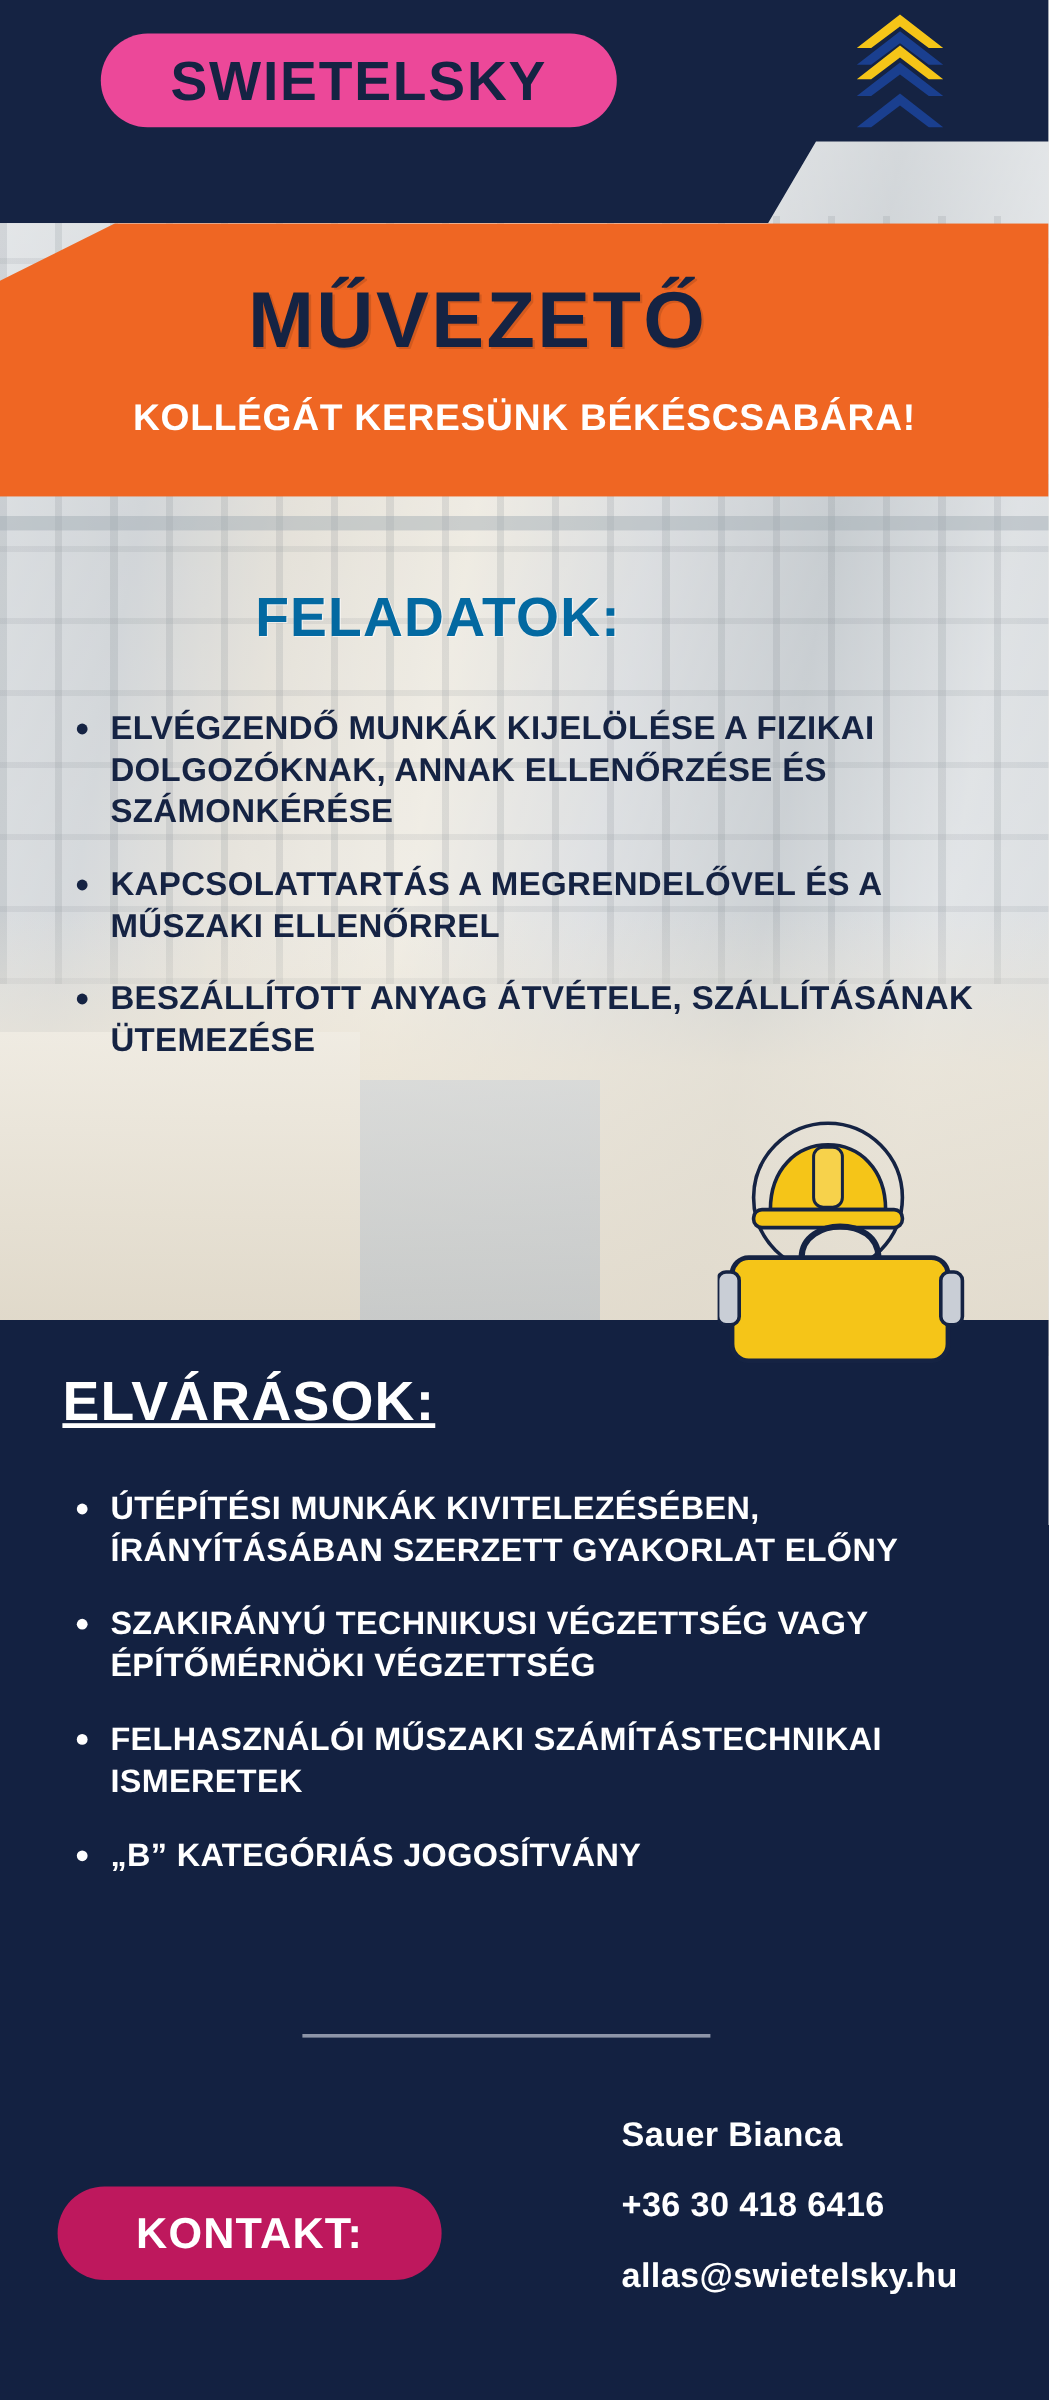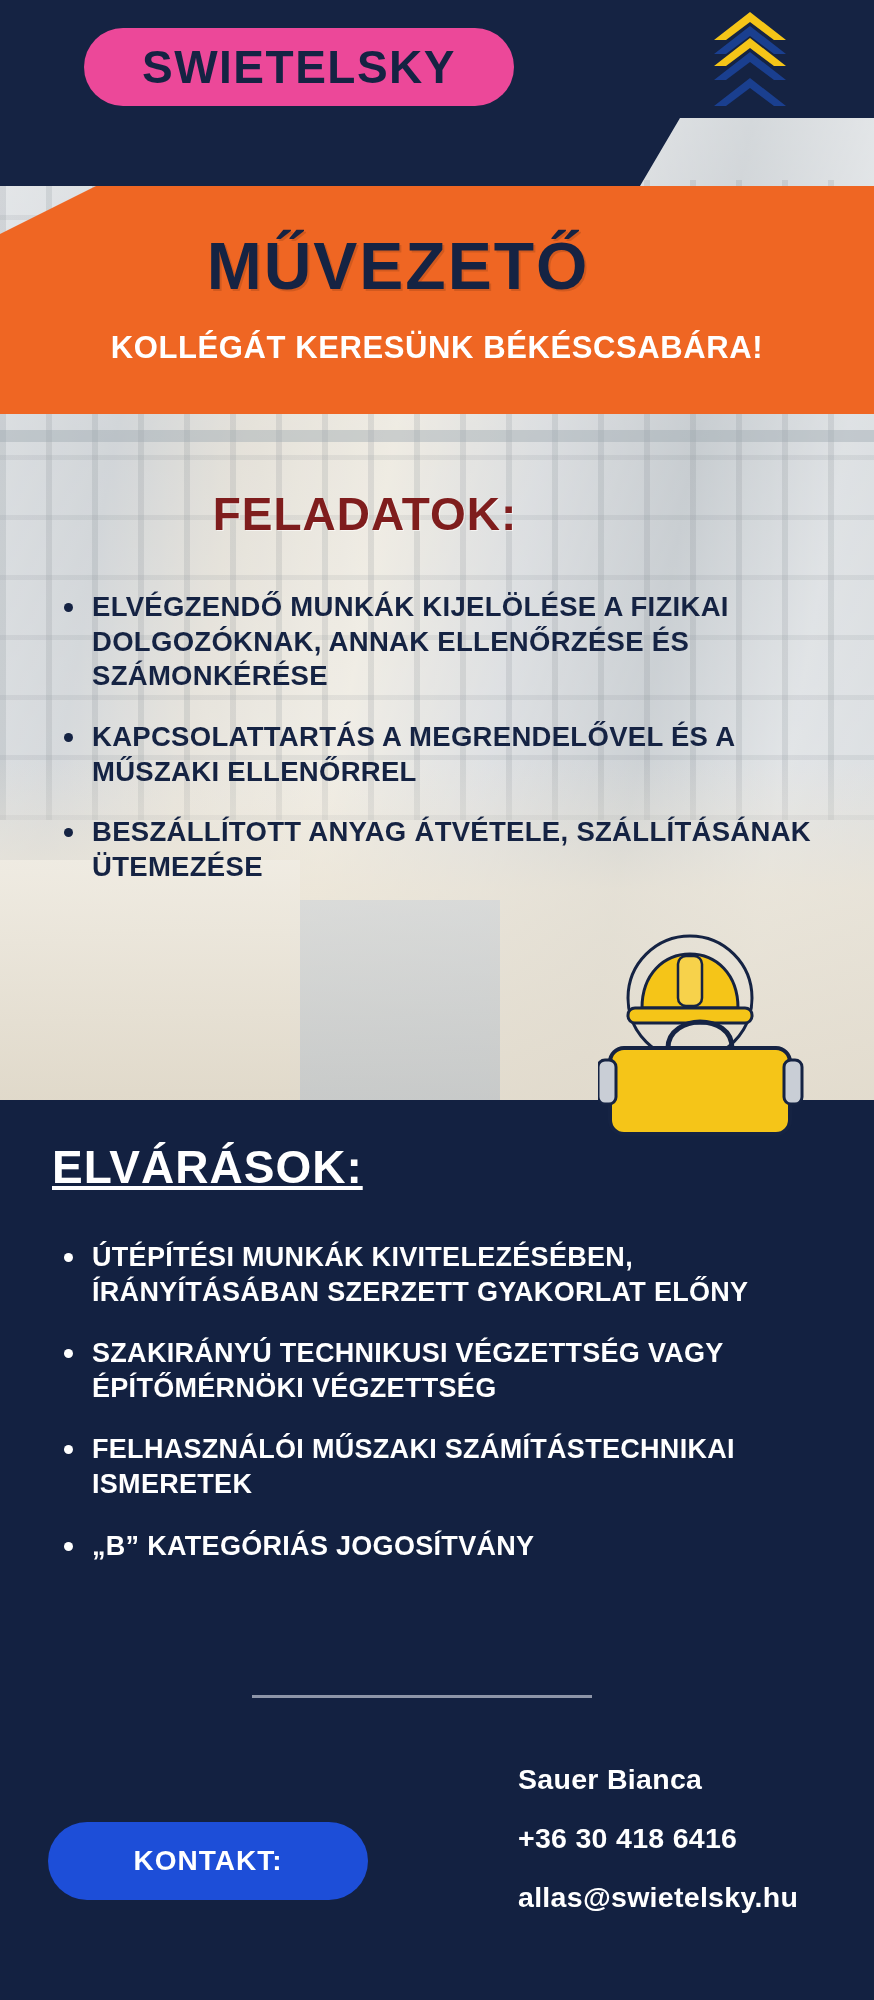--- a/index.html
+++ b/index.html
@@ -124,21 +124,21 @@
   }
 
   
   .tasks-heading {
     position: absolute; left: 0; top: 487px;
     width: 730px;
     text-align: center;
     font-size: 46px;
     font-weight: 700;
     letter-spacing: 1px;
-    color: #7f1d1d;
+    color: #0369a1;
     z-index: 5;
     text-shadow: 1px 1px 0 rgba(255,255,255,0.6);
   }
   .tasks-list {
     position: absolute; left: 58px; top: 590px;
     width: 790px;
     z-index: 5;
     list-style: none;
   }
   .tasks-list li {
@@ -213,24 +213,24 @@
     width: 340px; height: 3px;
     background: #8d95a8;
     z-index: 8;
   }
 
   .contact-btn {
     position: absolute; left: 48px; top: 1822px;
     width: 320px; height: 78px;
     border: none;
     border-radius: 39px;
-    background: #1d4ed8;
+    background: #be185d;
     color: #ffffff;
     font-family: "Liberation Sans", sans-serif;
-    font-size: 28px;
+    font-size: 36px;
     font-weight: 700;
     letter-spacing: 1px;
     cursor: pointer;
     z-index: 9;
   }
   .contact-info {
     position: absolute; left: 478px; top: 1763px;
     width: 380px;
     z-index: 8;
   }

